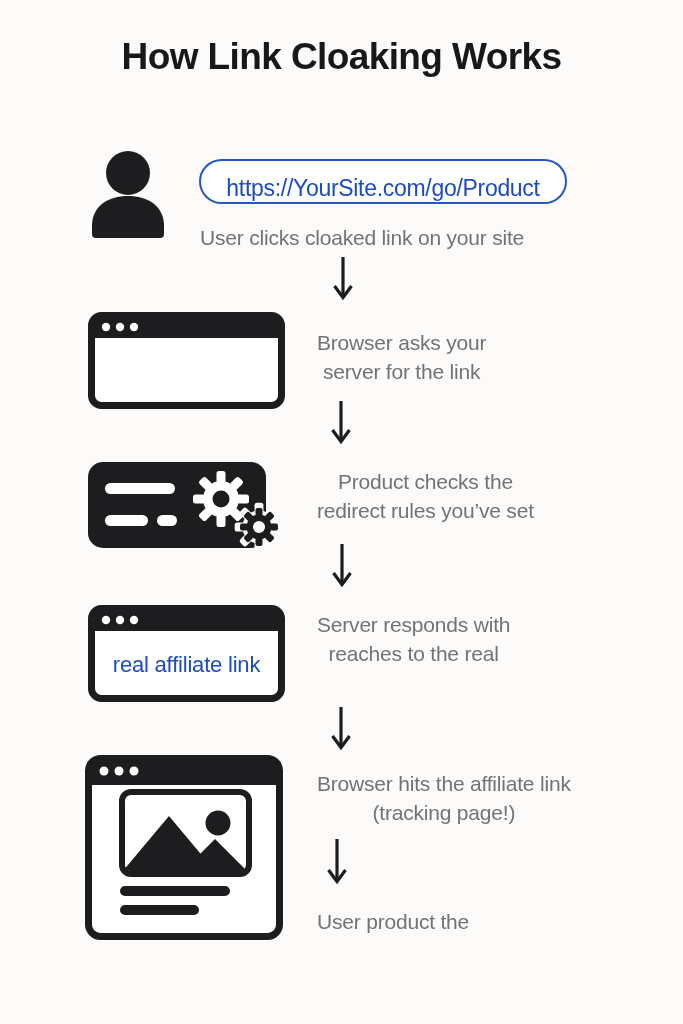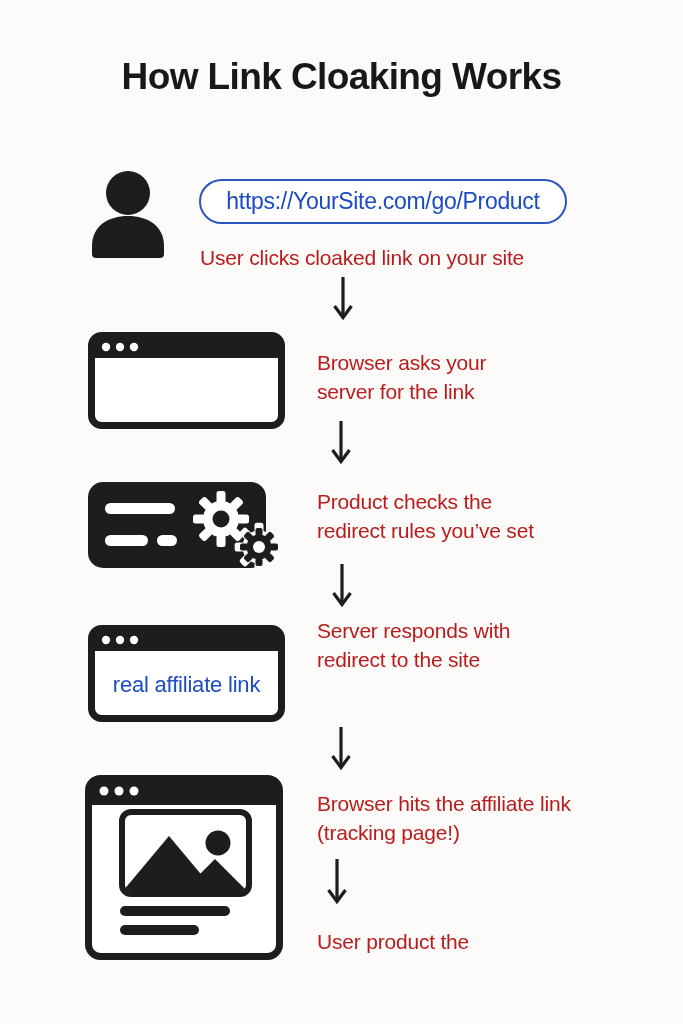--- a/index.html
+++ b/index.html
@@ -1,39 +1,39 @@
 <!DOCTYPE html>
 <html><head>
 <meta charset="utf-8">
 <style>
   html,body{margin:0;padding:0;background:#fcfbf9;}
   .canvas{
     position:relative;width:683px;height:1024px;margin:0 auto;
     background:#fcfbf9;overflow:hidden;
     font-family:"Liberation Sans",sans-serif;color:#141416;
   }
-  .abs{position:absolute;margin-top:20px;}
+  .abs{position:absolute;}
   .title{
     left:0;top:33px;width:683px;text-align:center;
     font-size:37px;line-height:47px;font-weight:700;color:#181819;
     letter-spacing:-0.6px;
   }
   .pill{
     left:199px;top:159px;width:368px;height:45px;
     border:2.5px solid #2a56c2;border-radius:23px;box-sizing:border-box;
-    display:flex;align-items:center;justify-content:center;
+    display:flex;align-items:flex-end;justify-content:center;
     background:#ffffff;
   }
   .pill-text{
     font-size:23px;font-weight:500;color:#1c4bc4;letter-spacing:-0.3px;
     white-space:nowrap;
   }
   .cap{
-    font-size:21px;line-height:29px;font-weight:500;color:#b91c1c;
-    letter-spacing:-0.2px;white-space:nowrap;
+    font-size:21px;line-height:29px;font-weight:500;color:#737373;
+    letter-spacing:-0.2px;white-space:nowrap;text-align:center;
   }
   .browser-text{
     position:absolute;left:0;top:30px;width:197px;height:60px;
     display:flex;align-items:center;justify-content:center;
     font-size:22px;font-weight:500;color:#1c4bc4;letter-spacing:-0.2px;
   }
   svg{display:block;}
 </style>
 </head>
 <body>
@@ -152,23 +152,23 @@
     <svg width="197" height="97" viewBox="0 0 197 97">
       <rect x="3.5" y="3.5" width="190" height="90" rx="10" fill="#ffffff" stroke="#1d1d1f" stroke-width="7"></rect>
       <path d="M3.5 26 L3.5 13.5 Q3.5 3.5 13.5 3.5 L183.5 3.5 Q193.5 3.5 193.5 13.5 L193.5 26 Z" fill="#1d1d1f"></path>
       <circle cx="18" cy="15" r="4.2" fill="#ffffff"></circle>
       <circle cx="32" cy="15" r="4.2" fill="#ffffff"></circle>
       <circle cx="46" cy="15" r="4.2" fill="#ffffff"></circle>
     </svg>
     <div class="browser-text">real affiliate link</div>
   </div>
 
-  <div class="abs cap" style="left:317px;top:596px;">
+  <div class="abs cap" style="left:317px;top:610px;">
     <div>Server responds with</div>
-    <div>redirect to the site</div>
+    <div>reaches to the real</div>
   </div>
 
   <div class="abs" style="left:330px;top:706px;">
     <svg width="22" height="48" viewBox="0 0 22 48">
       <path d="M11 1 L11 39" stroke="#1d1d1f" stroke-width="3.2" fill="none"></path>
       <path d="M2.5 30 L11 41.5 L19.5 30" stroke="#1d1d1f" stroke-width="3.2" fill="none"></path>
     </svg>
   </div>
 
   <div class="abs" style="left:85px;top:755px;">

